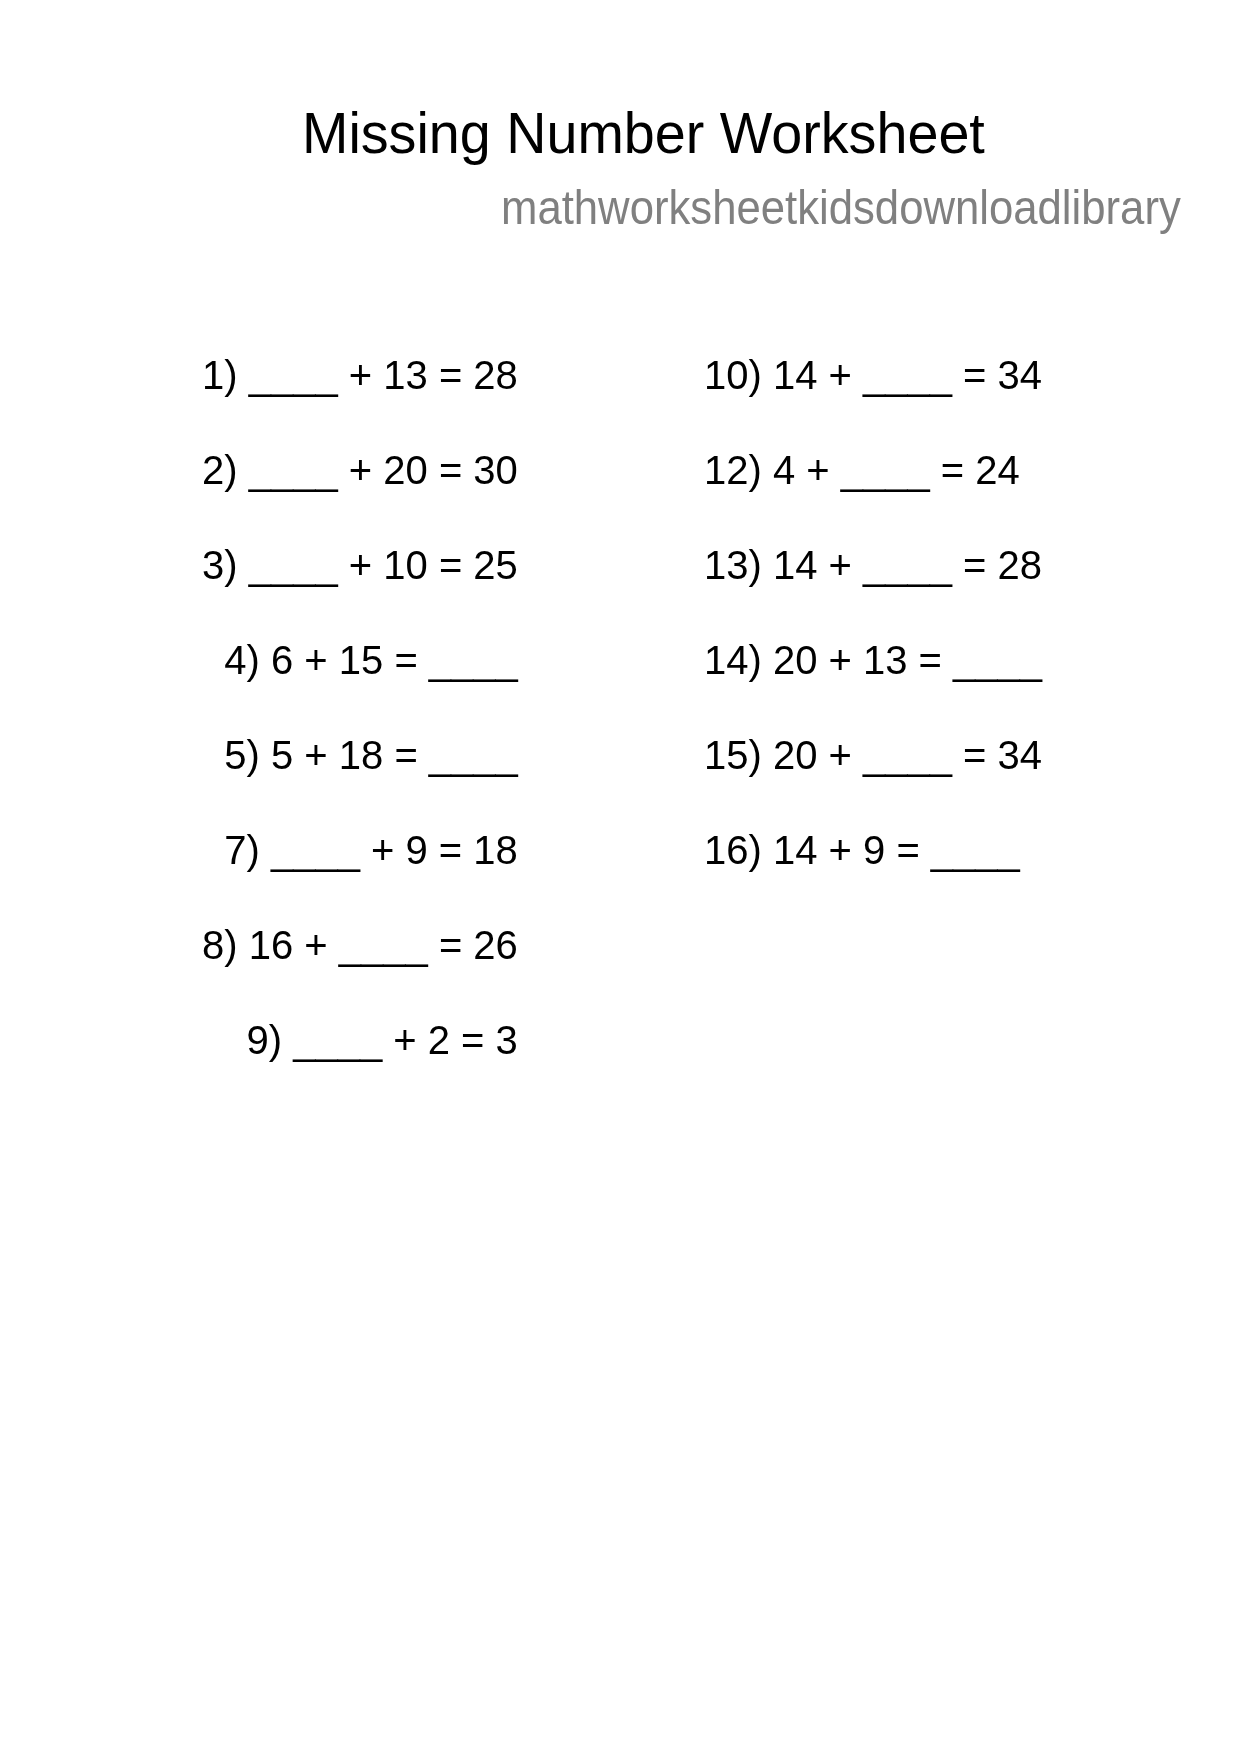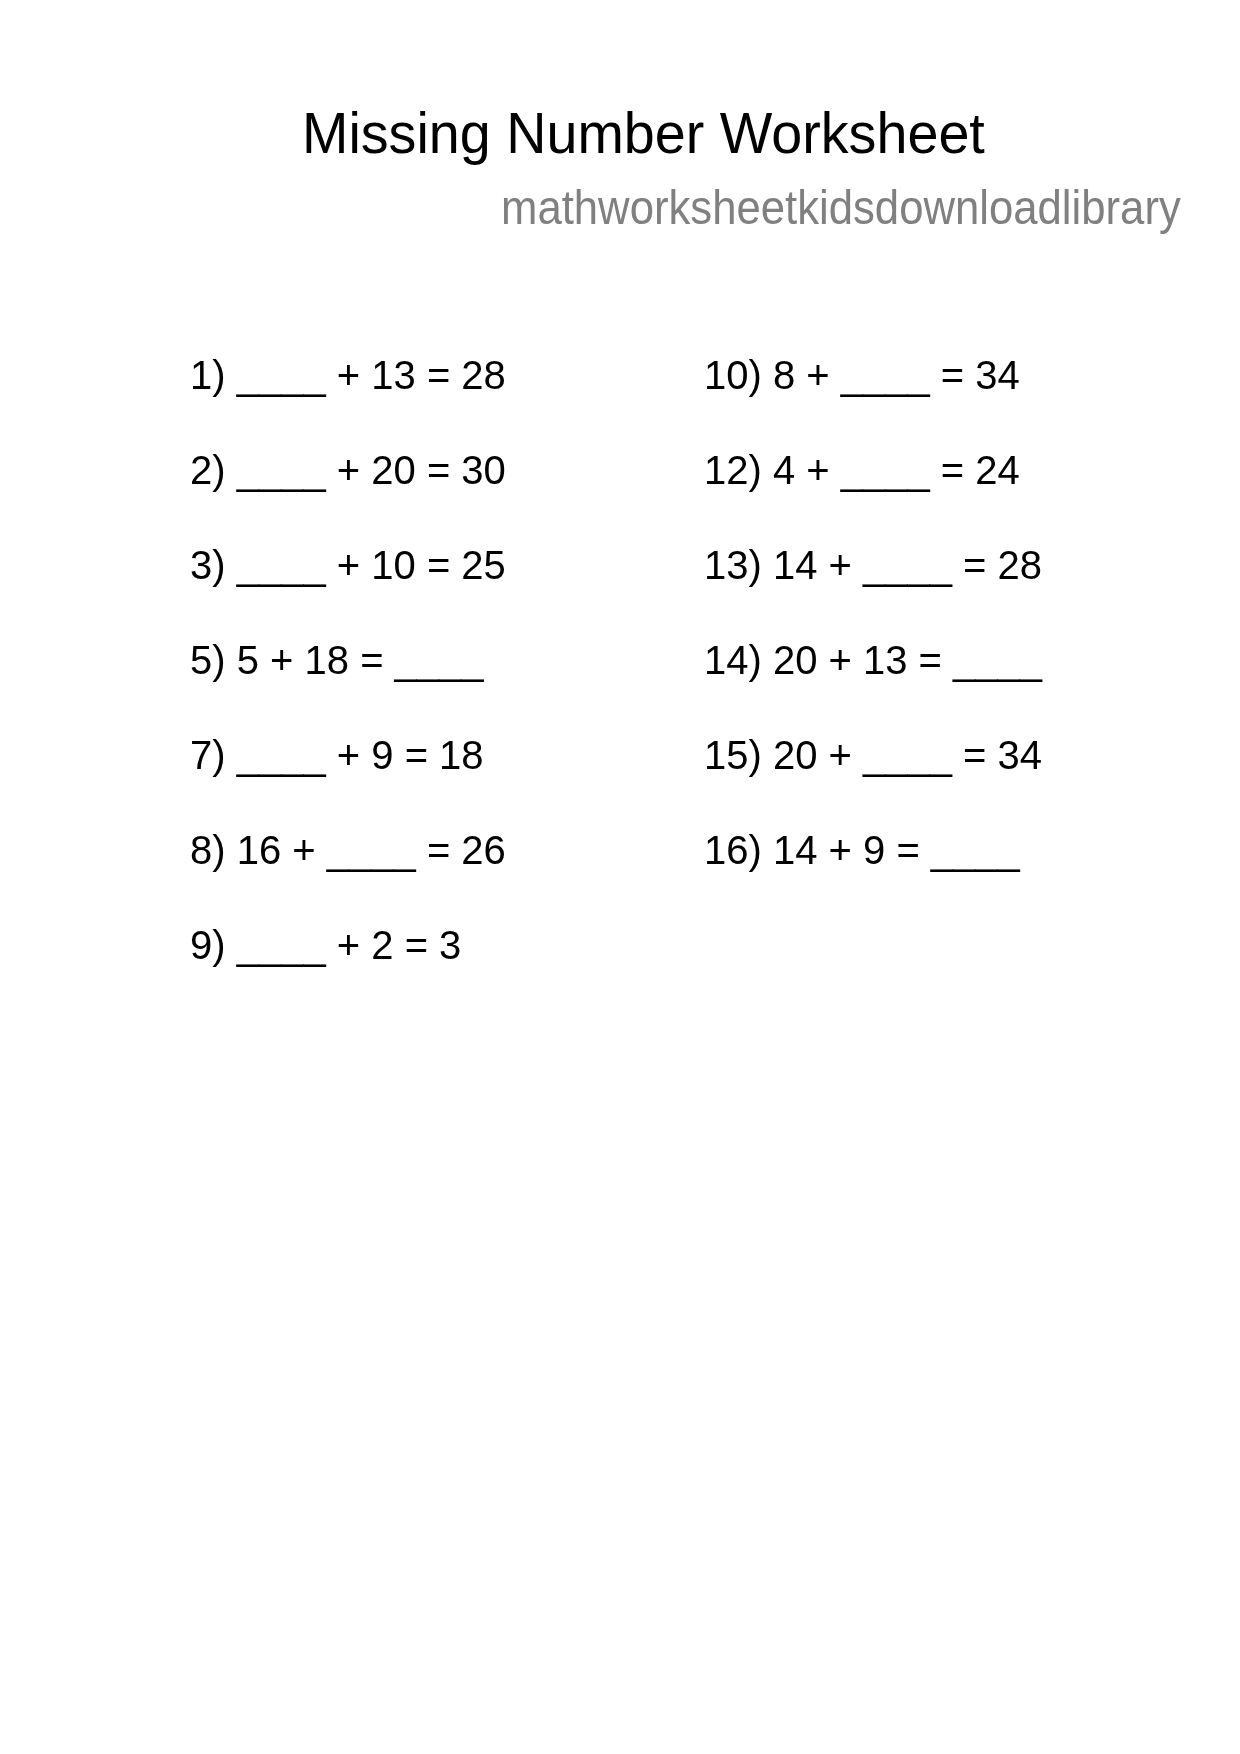--- a/index.html
+++ b/index.html
@@ -40,21 +40,21 @@
     .problems {
       position: absolute;
       top: 350px;
       left: 0;
       width: 1240px;
     }
     .col {
       position: absolute;
       top: 0;
     }
-    .col.left { left: 190px; }
+    .col.left { left: 202px; text-align: right; }
     .col.right { left: 704px; }
     .problem {
       height: 95px;
       font-size: 40px;
       line-height: 50px;
       white-space: nowrap;
       color: #000000;
     }
     .problem .num { }
   </style>
@@ -62,26 +62,27 @@
 <body>
 
 <div class="title">Missing Number Worksheet</div>
 <div class="subtitle">mathworksheetkidsdownloadlibrary</div>
 
 <div class="problems">
   <div class="col left">
     <div class="problem"><span class="num">1)</span> <span>____ + 13 = 28</span></div>
     <div class="problem"><span class="num">2)</span> <span>____ + 20 = 30</span></div>
     <div class="problem"><span class="num">3)</span> <span>____ + 10 = 25</span></div>
+    <div class="problem"><span class="num">4)</span> <span>6 + 15 = ____</span></div>
     <div class="problem"><span class="num">5)</span> <span>5 + 18 = ____</span></div>
     <div class="problem"><span class="num">7)</span> <span>____ + 9 = 18</span></div>
     <div class="problem"><span class="num">8)</span> <span>16 + ____ = 26</span></div>
     <div class="problem"><span class="num">9)</span> <span>____ + 2 = 3</span></div>
   </div>
   <div class="col right">
-    <div class="problem"><span class="num">10)</span> <span>8 + ____ = 34</span></div>
+    <div class="problem"><span class="num">10)</span> <span>14 + ____ = 34</span></div>
     <div class="problem"><span class="num">12)</span> <span>4 + ____ = 24</span></div>
     <div class="problem"><span class="num">13)</span> <span>14 + ____ = 28</span></div>
     <div class="problem"><span class="num">14)</span> <span>20 + 13 = ____</span></div>
     <div class="problem"><span class="num">15)</span> <span>20 + ____ = 34</span></div>
     <div class="problem"><span class="num">16)</span> <span>14 + 9 = ____</span></div>
   </div>
 </div>
 
 </body></html>

